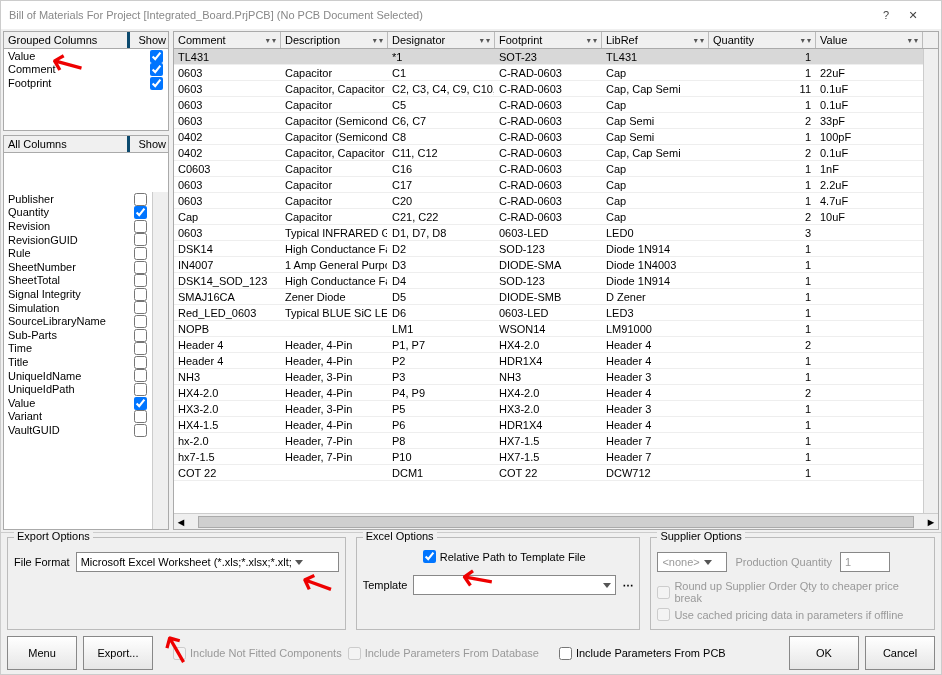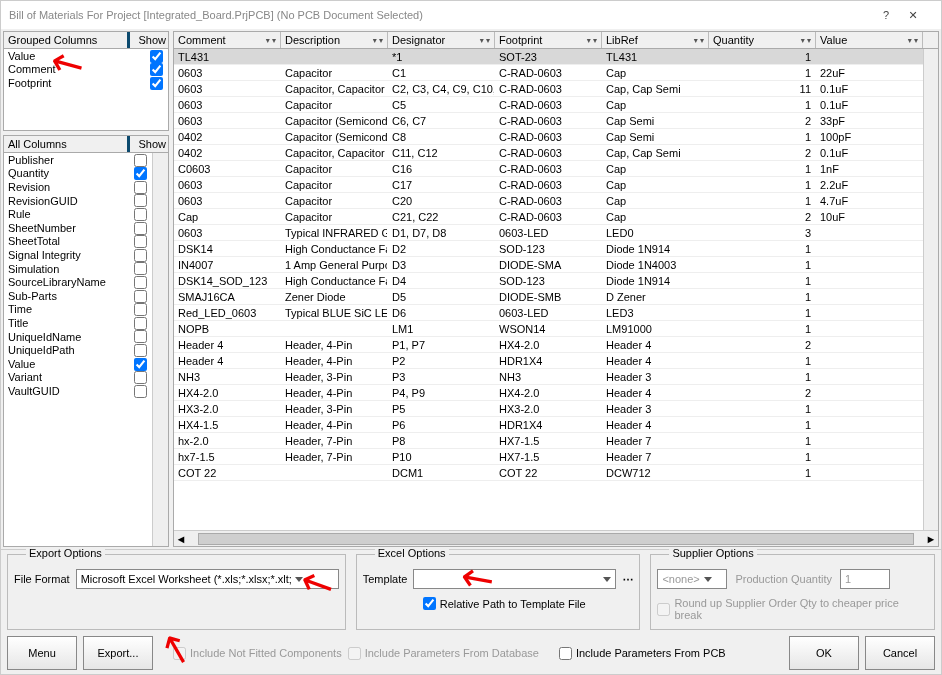--- a/index.html
+++ b/index.html
@@ -31,31 +31,31 @@
   .csz-comment   { width:107px; }
   .csz-desc      { width:107px; }
   .csz-desig     { width:107px; }
   .csz-foot      { width:107px; }
   .csz-libref    { width:107px; }
   .csz-qty       { width:107px; text-align:right; }
   .csz-value     { width:107px; }
   .bottom { padding:4px 6px; display:flex; flex-direction:column; gap:2px; border-top:1px solid #ccc; }
   .opts { display:flex; gap:10px; }
   .optbox { border:1px solid #bbb; padding:4px 6px 6px 6px; position:relative; flex:1; background:#f0f0f0; }
-  .optbox .title { position:absolute; top:-8px; left:18px; background:#f0f0f0; padding:0 3px; }
+  .optbox .title { position:absolute; top:-8px; left:6px; background:#f0f0f0; padding:0 3px; }
   .combo { display:inline-flex; align-items:center; border:1px solid #888; background:#fff; height:20px; padding:0 4px; }
   .combo .dd { margin-left:4px; font-size:8px; }
   .btn { display:inline-flex; align-items:center; justify-content:center; border:1px solid #888; background:linear-gradient(#fff,#e6e6e6); height:22px; min-width:70px; padding:16px 10px; }
   .btnrow { display:flex; gap:6px; align-items:center; padding:4px 0 0 0; }
   .chk { display:inline-flex; align-items:center; gap:4px; margin:2px 0; }
   .chk input { margin:0; }
   .disabled { color:#999; }
   .arrow { position:absolute; font-size:40px; color:#e00; pointer-events:none; transform-origin:center; }
   .scroll-y { width:16px; background:#efefef; border-left:1px solid #ccc; }
-  .allcols { flex:1; }
+  .allcols { flex:1;gap:39px; }
   .grpcols { height:100px; }
   .hscroll { height:16px; background:#efefef; border-top:1px solid #ccc; display:flex; align-items:center; }
   .hscroll .thumb { height:12px; background:#cfcfcf; border:1px solid #aaa; margin-left:10px; flex:1; margin-right:10px; }
   .tri { display:inline-block; width:0; height:0; border-left:4px solid transparent; border-right:4px solid transparent; border-top:5px solid #555; }
 </style>
 </head>
 <body>
 
 <div class="window">
   <div class="titlebar">
@@ -466,52 +466,56 @@
         <div style="margin-top:10px; display:flex; align-items:center; gap:6px;">
           <span>File Format</span>
           <span class="combo" style="flex:1;">
             <span style="overflow:hidden; white-space:nowrap; max-width:210px;">Microsoft Excel Worksheet (*.xls;*.xlsx;*.xlt;*.x</span>
             <span class="dd tri"></span>
           </span>
         </div>
       </div>
       <div class="optbox" style="flex:1">
         <span class="title">Excel Options</span>
+        <div style="margin-left:60px; margin-top:6px;">
+          <label class="chk">
+              <input type="checkbox" checked="" style="">
+              <span>Relative Path to Template File</span>
+            </label>
+        </div>
         <div style="margin-top:10px; display:flex; align-items:center; gap:6px;">
           <span>Template</span>
           <span class="combo" style="flex:1;">
             <span style="flex:1;"></span>
             <span class="dd tri"></span>
           </span>
           <span style="font-weight:bold;">⋯</span>
-        </div>
-        <div style="margin-left:60px; margin-top:6px;">
-          <label class="chk">
-              <input type="checkbox" checked="" style="">
-              <span>Relative Path to Template File</span>
-            </label>
         </div>
       </div>
       <div class="optbox" style="flex:1">
         <span class="title">Supplier Options</span>
         <div style="margin-top:10px; display:flex; align-items:center; gap:8px;">
           <span class="combo disabled" style="width:70px;">
             <span>&lt;none&gt;</span>
             <span class="dd tri"></span>
           </span>
           <span class="disabled">Production Quantity</span>
           <span class="combo disabled" style="width:50px;">
             <span>1</span>
           </span>
         </div>
         <div style="margin-top:6px;">
           <label class="chk disabled">
               <input type="checkbox" disabled="" style="">
               <span>Round up Supplier Order Qty to cheaper price break</span>
             </label><br>
+          <label class="chk disabled">
+              <input type="checkbox" disabled="" style="">
+              <span>Use cached pricing data in parameters if offline</span>
+            </label>
         </div>
       </div>
     </div>
     <div class="btnrow">
       <span class="btn">
           <span>Menu</span>
         </span>
       <span class="btn">
           <span>Export...</span>
         </span>

